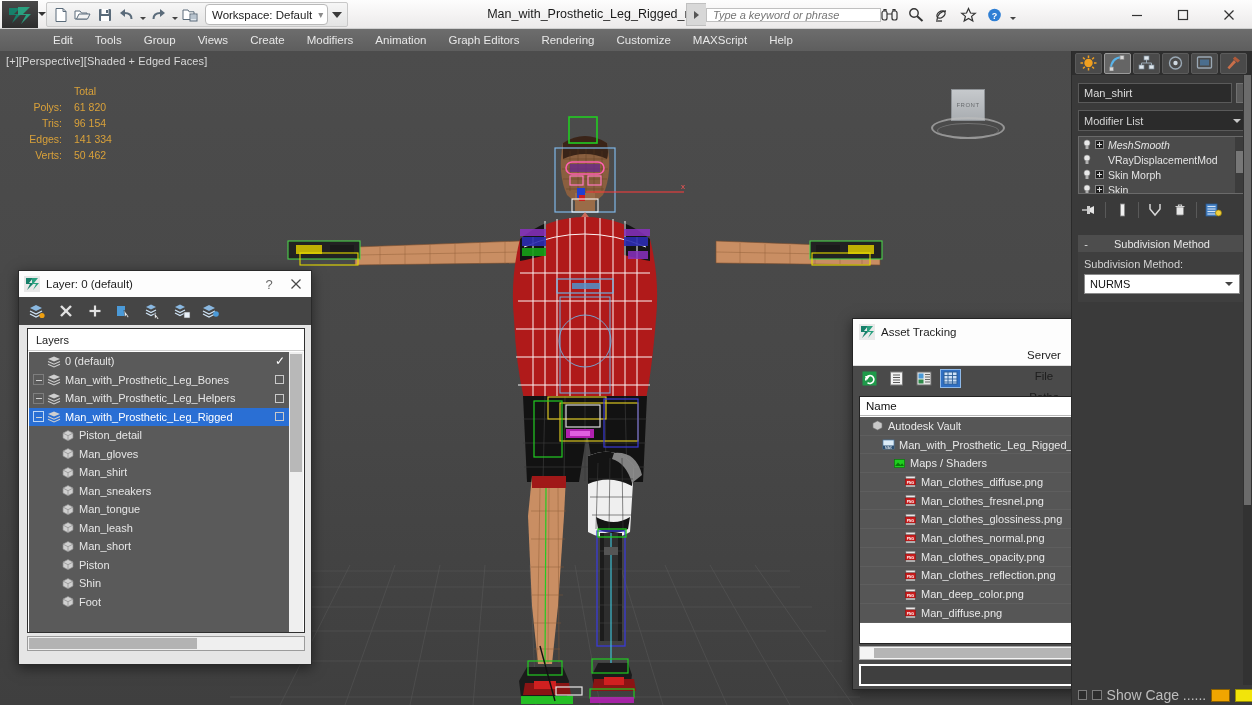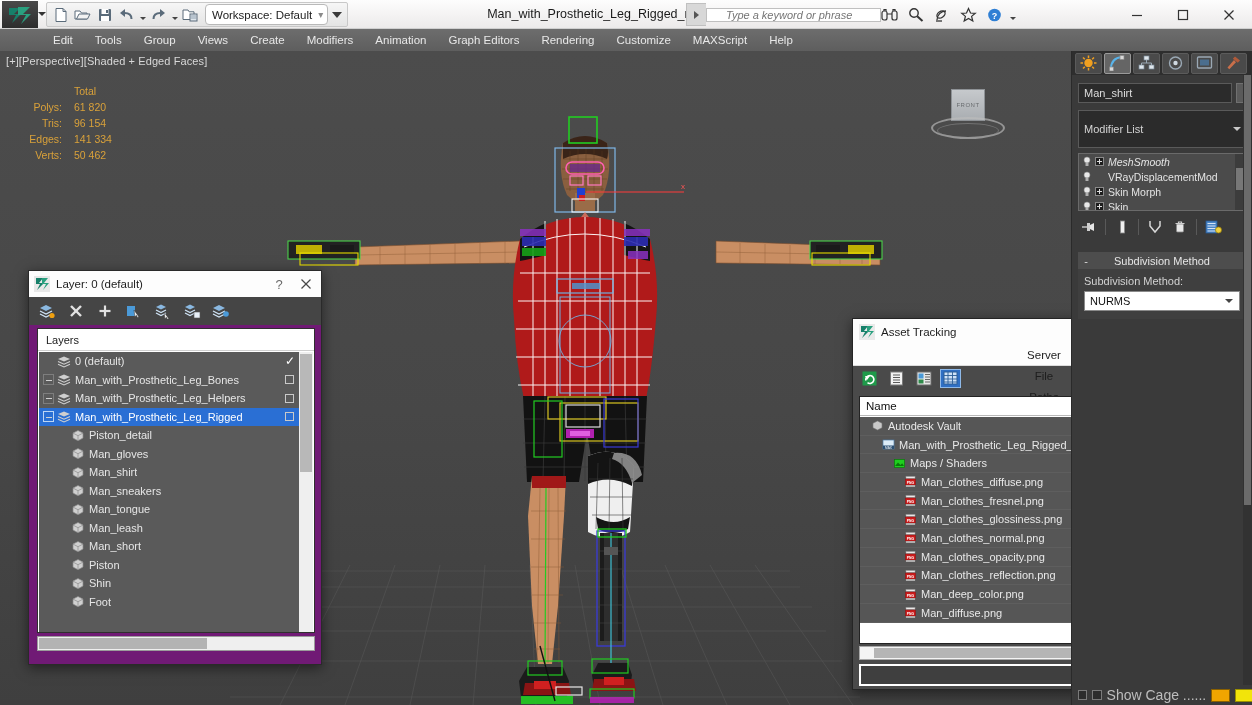--- a/index.html
+++ b/index.html
@@ -25,21 +25,21 @@
   .ws-box .cm{ color:#8a8a8a; font-size:10px;}
   .ws-drop{ width:15px;height:21px;display:flex;align-items:center;justify-content:center;cursor:pointer;}
   .ws-drop i{ border-left:5px solid transparent;border-right:5px solid transparent;border-top:6px solid #3a3a3a;display:block;}
   .doctitle{ position:absolute; left:0; top:0; width:1252px; height:29px; line-height:29px;
     text-align:center; font-size:12.5px; color:#1a1a1a; pointer-events:none;}
   .searchwrap{ position:absolute; left:686px; top:3px; height:23px; display:flex; align-items:center;}
   .search-arrow{ width:20px;height:23px;background:#d8d8d8;border:1px solid #c0c0c0;border-right:none;
     display:flex;align-items:center;justify-content:center;cursor:pointer;}
   .search-arrow i{ border-top:4px solid transparent;border-bottom:4px solid transparent;border-left:5px solid #555;display:block;}
   .searchbox{ width:175px;height:14px;border:1px solid #c0c0c0;background:#fff;
-    font-size:11px;font-style:italic;color:#9b9b9b;padding:0 19px;font-family:"Liberation Sans",sans-serif;}
+    font-size:11px;font-style:italic;color:#9b9b9b;padding:0 6px;font-family:"Liberation Sans",sans-serif;}
   .icontools{ position:absolute; left:878px; top:3px; height:23px; display:flex; align-items:center; gap:2px;}
   .itool{ width:24px;height:23px;display:flex;align-items:center;justify-content:center;cursor:pointer;}
   .wbtns{ position:absolute; right:0; top:0; height:29px; display:flex;}
   .wbtn{ width:46px;height:29px;display:flex;align-items:center;justify-content:center;cursor:pointer;}
 
   
   .menubar{ position:absolute; left:0; top:29px; width:1252px; height:22px;
     background:linear-gradient(#6d6d6d,#5e5e5e); display:flex; align-items:center; padding-left:42px;}
   .menuitem{ padding:0 11px; height:22px; line-height:22px; font-size:11.5px; color:#e8e8e8; cursor:pointer;}
 
@@ -64,22 +64,22 @@
   .vc-cube{ position:absolute; left:28px; top:2px; width:34px;height:32px;
     background:linear-gradient(#c6c9cc,#a9adb1); border:1px solid #8e9296;
     display:flex;align-items:center;justify-content:center;
     font-size:6px;color:#6a6d70;letter-spacing:.5px;}
   .vc-ring{ position:absolute; left:8px; top:30px; width:74px; height:22px;
     border:2px solid #bdbdbd; border-radius:50%; opacity:.65;}
   .vc-ring2{ position:absolute; left:14px; top:36px; width:62px; height:15px;
     border:1px solid #9a9a9a; border-radius:50%; opacity:.5;}
 
   
-  .layerdlg{ position:absolute; left:28px; top:270px; width:294px; height:395px;
-    background:#701a75; border:1px solid #2a2a2a; box-shadow:0 3px 12px rgba(0,0,0,.5);}
+  .layerdlg{ position:absolute; left:18px; top:270px; width:294px; height:395px;
+    background:#e5e5e5; border:1px solid #2a2a2a; box-shadow:0 3px 12px rgba(0,0,0,.5);}
   .ld-title{ height:26px; background:#fdfdfd; display:flex; align-items:center; padding-left:5px;}
   .ld-ico{ width:16px;height:16px;margin-right:6px;}
   .ld-ttext{ font-size:11.5px;color:#1d1d1d;flex:1;}
   .ld-q{ width:24px;height:26px;display:flex;align-items:center;justify-content:center;
     font-size:13px;color:#6a6a6a;cursor:pointer;}
   .ld-x{ width:30px;height:26px;display:flex;align-items:center;justify-content:center;cursor:pointer;}
   .ld-toolbar{ height:28px; background:#454545; display:flex; align-items:center; padding-left:8px; gap:9px;}
   .ld-tb{ width:20px;height:20px;display:flex;align-items:center;justify-content:center;cursor:pointer;}
   .ld-listwrap{ position:absolute; left:8px; top:57px; width:278px; height:305px;
     background:#fff; border:1px solid #2f2f2f;}
@@ -141,21 +141,21 @@
   .cmdpanel{ position:absolute; left:1071px; top:51px; width:181px; height:654px; background:#3a3a3a;
     border-left:1px solid #2a2a2a;}
   .cp-tabs{ height:24px; background:#2e2e2e; display:flex; align-items:center; padding:2px 3px; gap:2px;}
   .cptab{ width:27px;height:21px; background:#4a4a4a; border:1px solid #5b5b5b; border-radius:2px;
     display:flex;align-items:center;justify-content:center;cursor:pointer;}
   .cptab.on{ background:#656565; border-color:#9a9a9a;}
   .cp-name{ margin:8px 6px 0 6px; display:flex; gap:4px;}
   .cp-nameinput{ flex:1; height:20px; background:#2b2b2b; border:1px solid #5a5a5a;
     color:#ddd; font-size:11px; padding:0 5px; font-family:"Liberation Sans",sans-serif;}
   .cp-swatch{ width:22px;height:20px;background:#5a5a5a;border:1px solid #707070;cursor:pointer;}
-  .cp-modlist{ margin:7px 6px 0 6px; height:38px; background:#2b2b2b; border:1px solid #5a5a5a;
+  .cp-modlist{ margin:7px 6px 0 6px; height:21px; background:#2b2b2b; border:1px solid #5a5a5a;
     display:flex; align-items:center;}
   .cp-modlist span{ flex:1; padding-left:5px; font-size:11px; color:#d4d4d4;}
   .cp-dd{ width:17px;height:19px;display:flex;align-items:center;justify-content:center;cursor:pointer;}
   .cp-dd i{ border-left:4px solid transparent;border-right:4px solid transparent;border-top:4px solid #c9c9c9;display:block;}
   .cp-stack{ margin:5px 6px 0 6px; height:58px; background:#4b4b4b; border:1px solid #6a6a6a; position:relative; overflow:hidden;}
   .mrow{ height:15px; display:flex; align-items:center; font-size:10.5px; color:#e4e4e4; padding-left:3px; cursor:pointer;}
   .mrow .bulb{ width:10px;height:11px;margin-right:3px;flex:0 0 auto;}
   .mrow .plus{ width:9px;height:9px;background:#1d1d1d;border:1px solid #8a8a8a;margin-right:4px;
     position:relative;flex:0 0 auto;}
   .mrow .plus:before{content:"";position:absolute;left:1px;top:3px;width:5px;height:1px;background:#ddd;}

